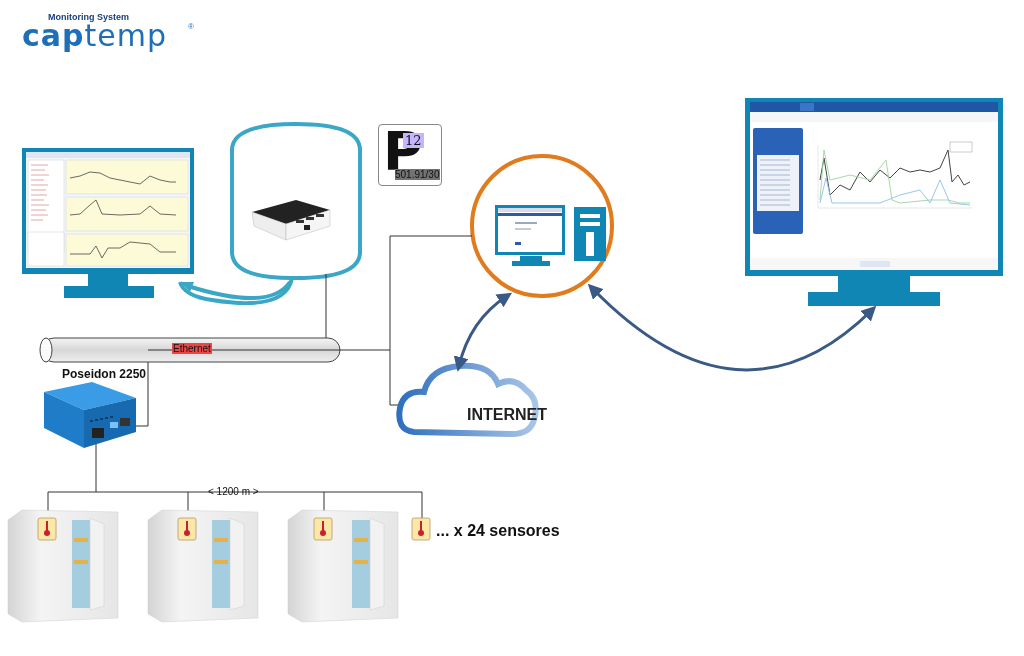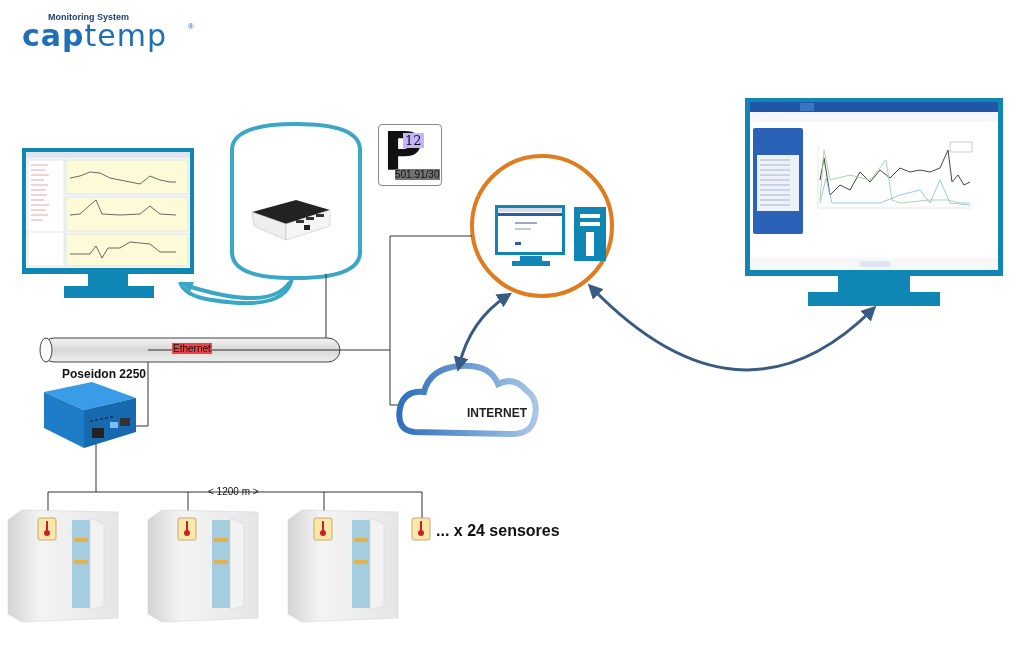--- a/index.html
+++ b/index.html
@@ -11,21 +11,21 @@
   .logo-reg { left:188px; top:22px; font-size:8px; color:#1f6fb8; }
   svg.diagram { position:absolute; left:0; top:0; }
   .p12 { left:378px; top:124px; width:62px; height:60px; border:1px solid #888; border-radius:4px; background:#fff; }
   .p12 .bigp { position:absolute; left:4px; top:0px; font-size:54px; font-weight:bold; color:#111; font-family:"DejaVu Sans", sans-serif; line-height:54px; }
   .p12 .num12 { position:absolute; left:24px; top:8px; font-size:13px; color:#111; background:#c4b5fd; padding:0 2px; font-family:"DejaVu Serif", serif; }
   .p12 .code { position:absolute; left:16px; top:44px; font-size:10px; color:#111; background:#737373; }
   .sensors-label { left:436px; top:522px; font-size:16px; font-weight:bold; color:#111; }
   .dist-label { left:208px; top:478px; font-size:10px; color:#111;margin-top:8px; }
   .eth-label { left:172px; top:343px; font-size:10px; color:#111; background:#ef4444; padding:0 1px; }
   .pos-label { left:54px; top:367px; font-size:12px; font-weight:bold; color:#111;margin-left:8px; }
-  .inet-label { left:447px; top:406px; font-size:12px; font-weight:bold; color:#222;padding-left:20px; }
+  .inet-label { left:447px; top:406px; font-size:16px; font-weight:bold; color:#222;padding-left:20px; }
 </style>
 </head>
 <body>
 
 <div class="abs logo-sub">Monitoring System</div>
 <div class="abs logo-main"><span>cap</span><span class="thin">temp</span></div>
 <div class="abs logo-reg">®</div>
 
 <svg class="diagram" width="1024" height="656" viewBox="0 0 1024 656">
   <defs>

